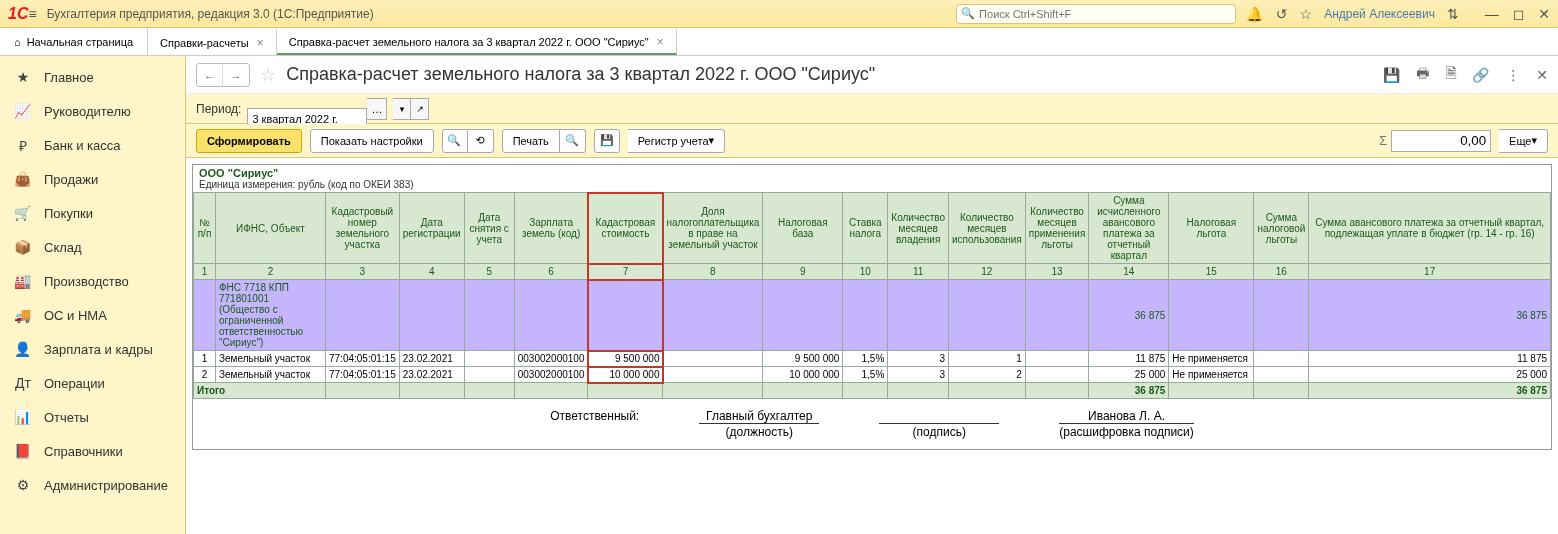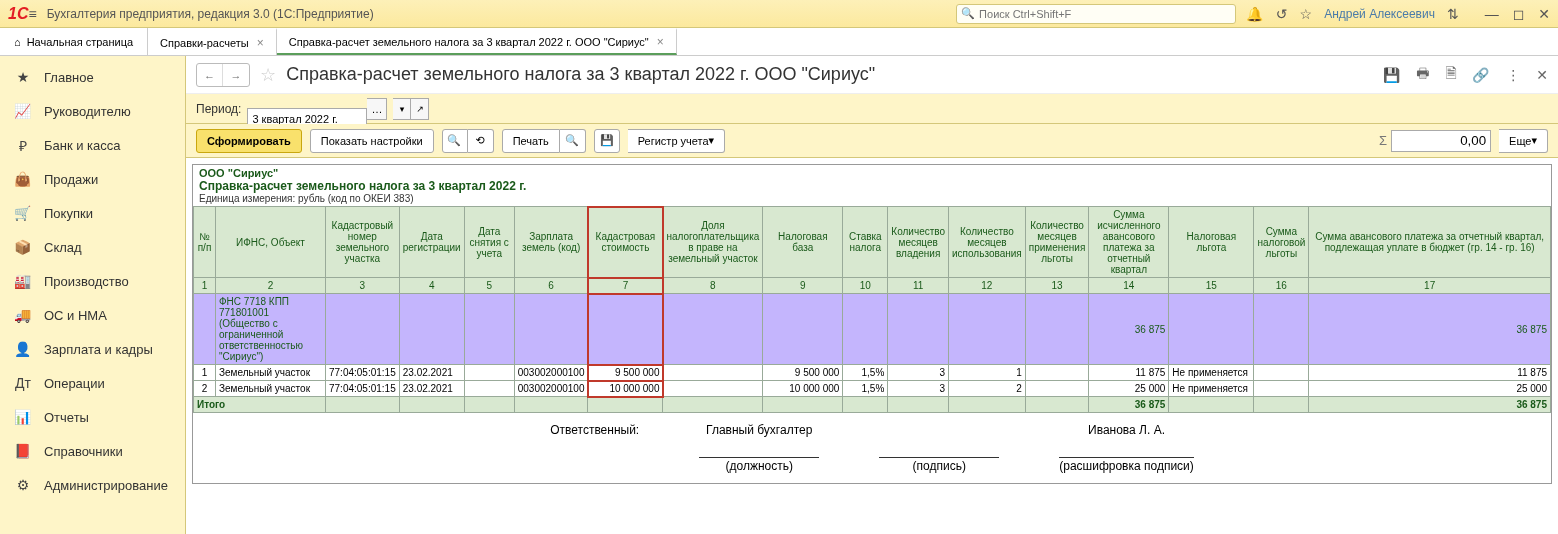--- a/index.html
+++ b/index.html
@@ -80,21 +80,21 @@
 .rtable thead th { background:#d8e8d0; color:#1a5a1a; font-weight:normal; text-align:center; vertical-align:middle; }
 .rtable .colnum td { background:#d8e8d0; text-align:center; color:#1a5a1a; }
 .rtable .group td { background:#c4b5fd; color:#1a5a1a; }
 .rtable td.num { text-align:right; }
 .rtable td.ctr { text-align:center; }
 .rtable .total td { background:#d8e8d0; font-weight:bold; color:#1a5a1a; }
 .col-highlight { outline:2px solid #c0392b; outline-offset:-1px; }
 
 .footer-sign { display:flex; gap:60px; justify-content:center; padding:10px 0; font-size:12px; }
 .footer-sign .sig { text-align:center; }
-.footer-sign .sig .line { border-top:1px solid #333; padding-top:1px; min-width:120px;margin-top:20px; }
+.footer-sign .sig .line { border-top:1px solid #333; padding-top:1px; min-width:120px; }
 </style>
 </head>
 <body>
 
 <div class="titlebar">
   <span class="logo">1C</span>
   <span class="hamburger icon-btn">≡</span>
   <span class="title">Бухгалтерия предприятия, редакция 3.0  (1С:Предприятие)</span>
   <div class="search">
     <span class="mag">🔍</span>
@@ -236,21 +236,20 @@
       </div>
       <div class="btn-grp">
         <button class="btn"><span>Еще</span> ▾</button>
       </div>
     </div>
 
     <div class="report-area">
       <div class="report-inner">
         <div class="rhdr">
           <div class="org">ООО "Сириус"</div>
-          <div class="rtitle">Справка-расчет земельного налога за 3 квартал 2022 г.</div>
           <div class="unit">Единица измерения: рубль (код по ОКЕИ 383)</div>
         </div>
         <table class="rtable">
           <thead>
             <tr>
               <th style="width:22px">№ п/п</th>
               <th style="width:110px">ИФНС, Объект</th>
               <th style="width:70px">Кадастровый номер земельного участка</th>
               <th style="width:55px">Дата регистрации</th>
               <th style="width:50px">Дата снятия с учета</th>

